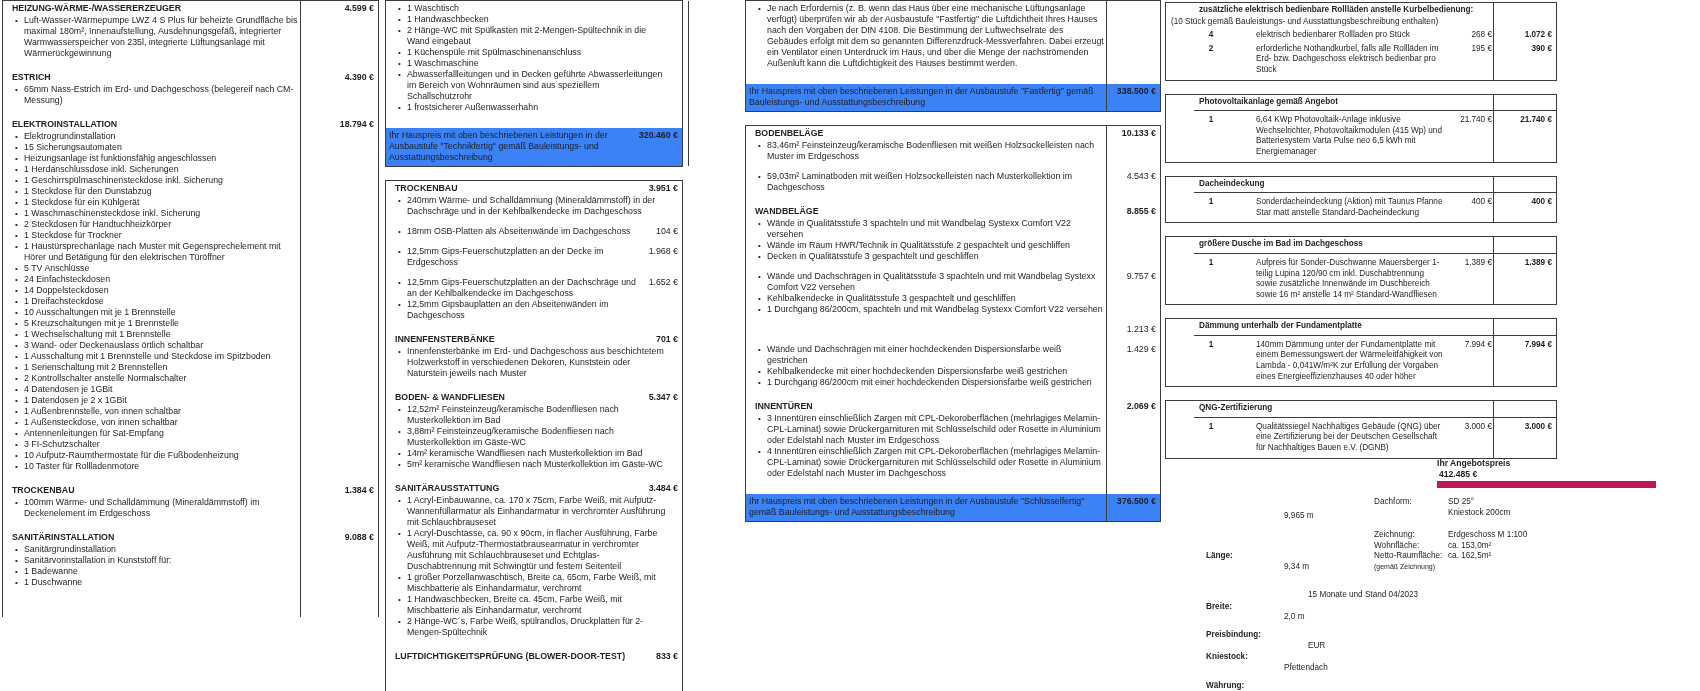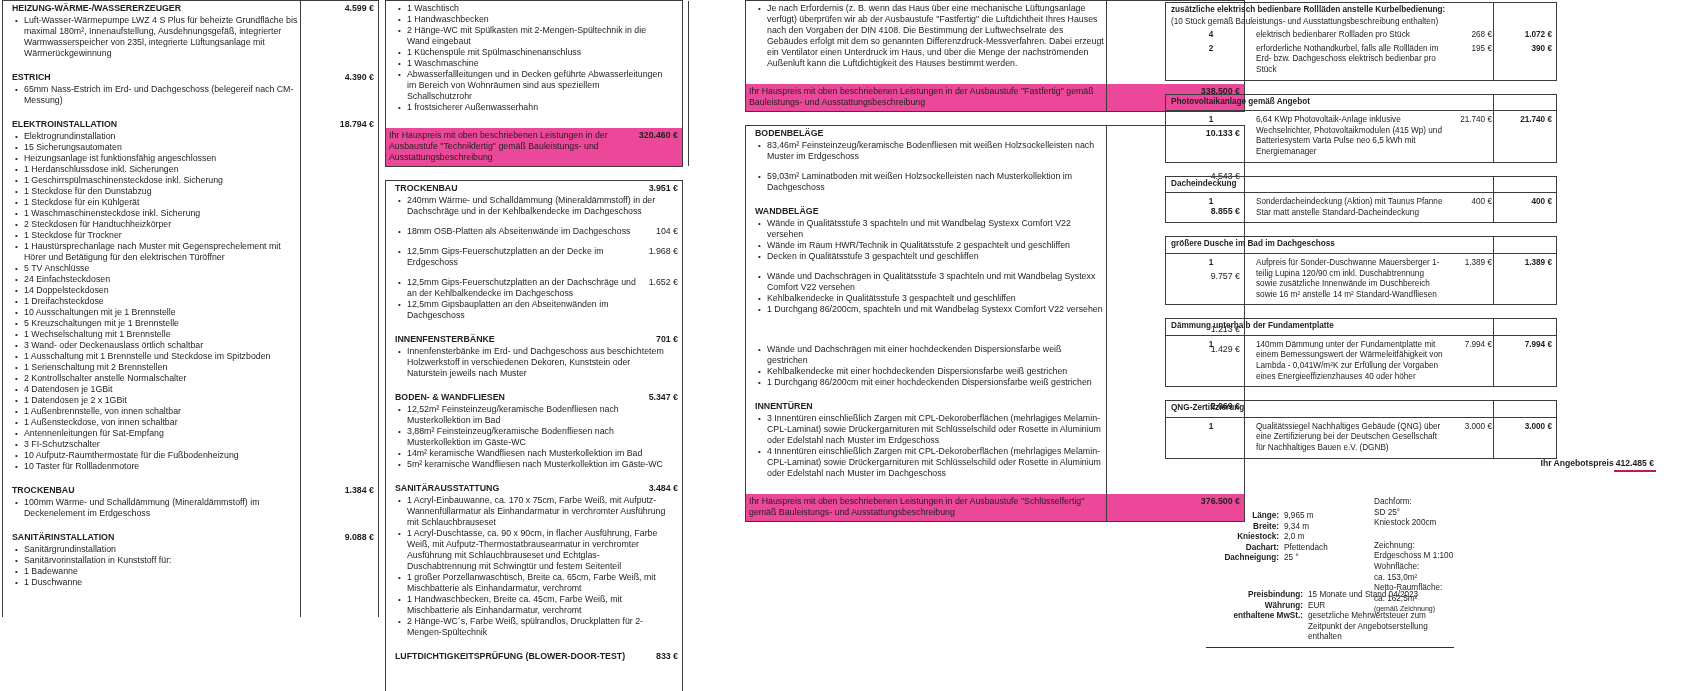--- a/index.html
+++ b/index.html
@@ -2,21 +2,21 @@
 <html lang="de"><head>
 <meta charset="utf-8">
 <title>Angebot</title>
 <style>
   html,body{margin:0;padding:0;background:#ffffff;}
   #page{position:relative;width:1700px;height:691px;background:#fff;overflow:hidden;
         font-family:"Liberation Sans","DejaVu Sans",sans-serif;font-size:8.8px;line-height:11px;color:#1e1e1e;}
   .col{position:absolute;top:0;}
   #col1{left:2px;width:377px;height:617px;}
   #col2{left:385px;width:298px;height:691px;display:flex;flex-direction:column;}
-  #col3{left:745px;width:500px;}
+  #col3{left:745px;width:416px;}
   #col4{left:1165px;top:2px;width:392px;font-size:8.2px;line-height:10.6px;}
 
   .table{position:relative;border:1px solid #3c3c3c;box-sizing:border-box;padding-top:2px;}
   .table.no-bottom{border-bottom:none;}
   .table::after{content:"";position:absolute;top:0;bottom:0;left:var(--split);width:1px;background:#3c3c3c;}
   #col1 .table{--split:297px;height:100%;}
   #col2 .table{--split:302px;}
   #col3 .table{--split:360px;}
   #col2 .t2{margin-top:13px;flex:1;overflow:hidden;}
   #col3 .t2{margin-top:13px;}
@@ -29,49 +29,49 @@
   .cell-price{flex:1;text-align:right;padding:0 4px 0 4px;box-sizing:border-box;white-space:nowrap;}
   .bold{font-weight:bold;}
   .sec-title{font-weight:bold;}
   .section{margin-bottom:13px;}
   .section:last-child{margin-bottom:0;}
   .group + .group{margin-top:9px;}
   .title-row + .group{margin-top:1px;}
   .item{position:relative;padding-left:12px;}
   .item::before{content:"•";position:absolute;left:3px;top:0;font-size:8px;}
 
-  .banner{display:flex;align-items:flex-start;background:#ec4899;margin-top:15px;padding:2px 0 3px;}
+  .banner{display:flex;align-items:flex-start;background:#3b82f6;margin-top:15px;padding:2px 0 3px;}
   .banner .cell-price{font-weight:bold;}
 
   
   .box{position:relative;border:1px solid #3c3c3c;margin-bottom:13px;box-sizing:border-box;padding-bottom:3px;}
   .box::after{content:"";position:absolute;top:0;bottom:0;right:62px;width:1px;background:#3c3c3c;}
-  .box-title{font-weight:bold;padding:2px 5px 1px;}
+  .box-title{font-weight:bold;padding:2px 5px 1px;margin-left:28px;}
   .box-title.with-rule{border-bottom:1px solid #3c3c3c;margin-bottom:2px;padding-bottom:3px;}
   .box-sub{padding:0 5px 1px;}
   .box-row{display:flex;align-items:flex-start;padding:2px 0 1px;}
   .b-qty{width:90px;text-align:center;font-weight:bold;box-sizing:border-box;}
   .b-desc{width:193px;box-sizing:border-box;padding-right:4px;}
   .b-unit{width:43px;text-align:right;box-sizing:border-box;white-space:nowrap;}
   .b-total{flex:1;text-align:right;font-weight:bold;padding-right:4px;box-sizing:border-box;white-space:nowrap;}
 
   #offer{position:absolute;left:1437px;top:458px;width:219px;display:flex;justify-content:flex-end;
-         font-weight:bold;font-size:8.6px;}
-  #offer .val{border-bottom:2px solid #be185d;padding:0 2px 1px;}
+         font-weight:bold;font-size:8.6px;flex-direction:column;}
+  #offer .val{border-bottom:7px solid #be185d;padding:0 2px 1px;}
 
   .specs{position:absolute;font-size:8.2px;line-height:10.6px;}
   #specs-left1{left:1206px;top:511px;}
   #specs-left2{left:1206px;top:590px;width:248px;border-bottom:1px solid #2e2e2e;padding-bottom:4px;}
   .sl-row{display:flex;align-items:flex-start;}
-  .sl-label{width:78px;text-align:right;font-weight:bold;padding-right:5px;box-sizing:border-box;white-space:nowrap;}
+  .sl-label{width:78px;text-align:left;font-weight:bold;padding-right:5px;box-sizing:border-box;white-space:nowrap;margin-top:40px;}
   #specs-left2 .sl-label{width:102px;}
   .sl-val{flex:1;}
   #specs-left2 .sl-val{width:140px;flex:none;}
   #specs-right{left:1374px;top:497px;}
-  .sr-row{display:flex;align-items:flex-start;flex-direction:column;}
+  .sr-row{display:flex;align-items:flex-start;}
   .sr-label{width:74px;box-sizing:border-box;white-space:nowrap;}
   .sr-gap{margin-top:12px;}
   .sr-small{font-size:7px;line-height:9px;}
 </style>
 </head>
 <body>
 
 <div id="page">
 
   <div id="col1" class="col">

